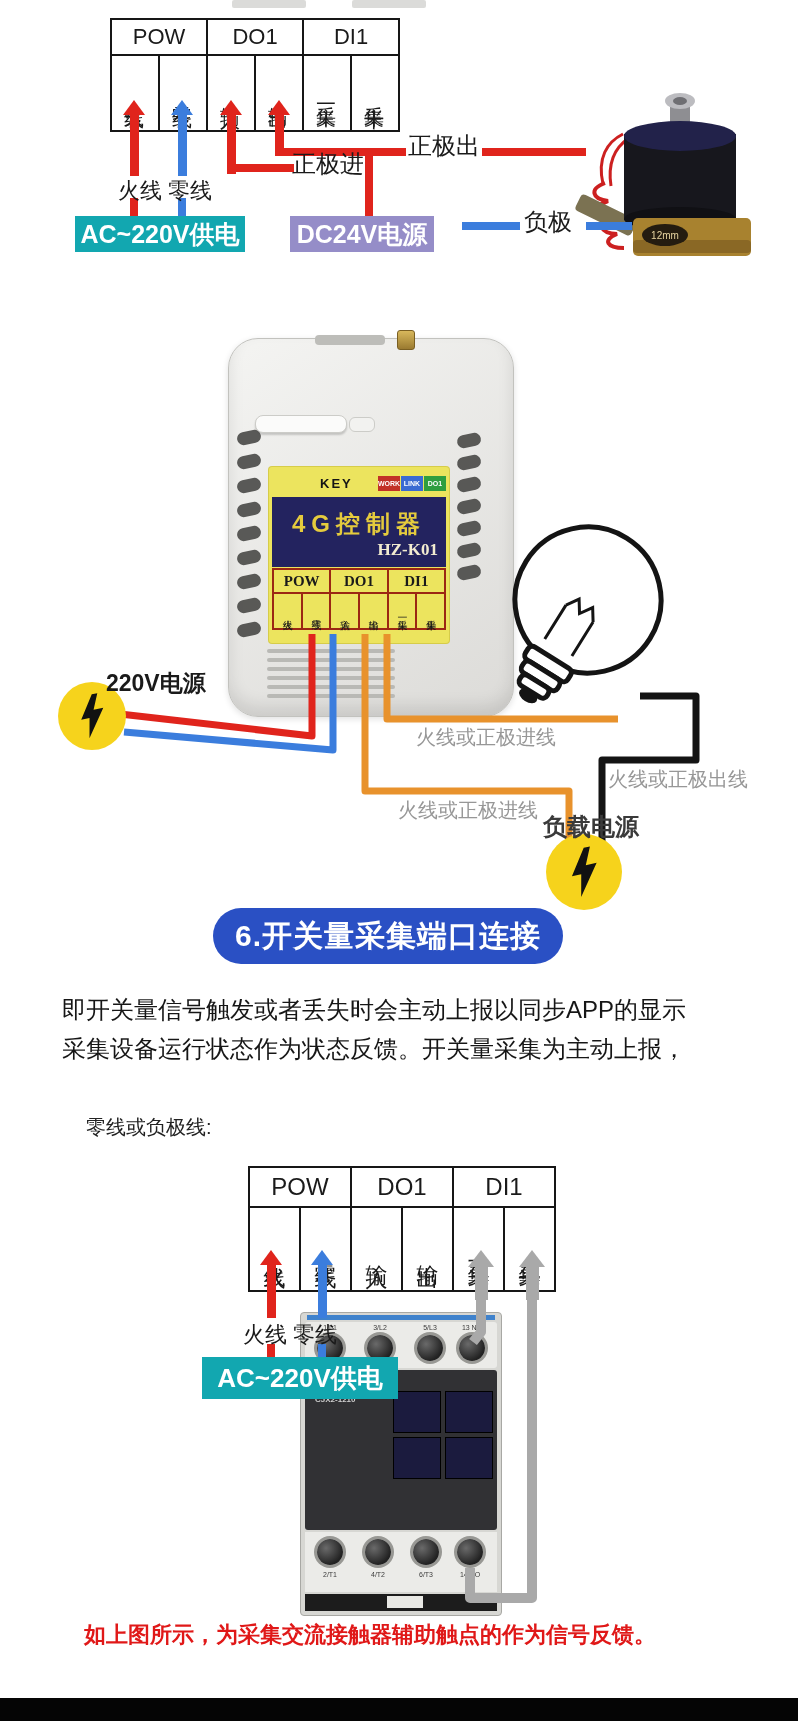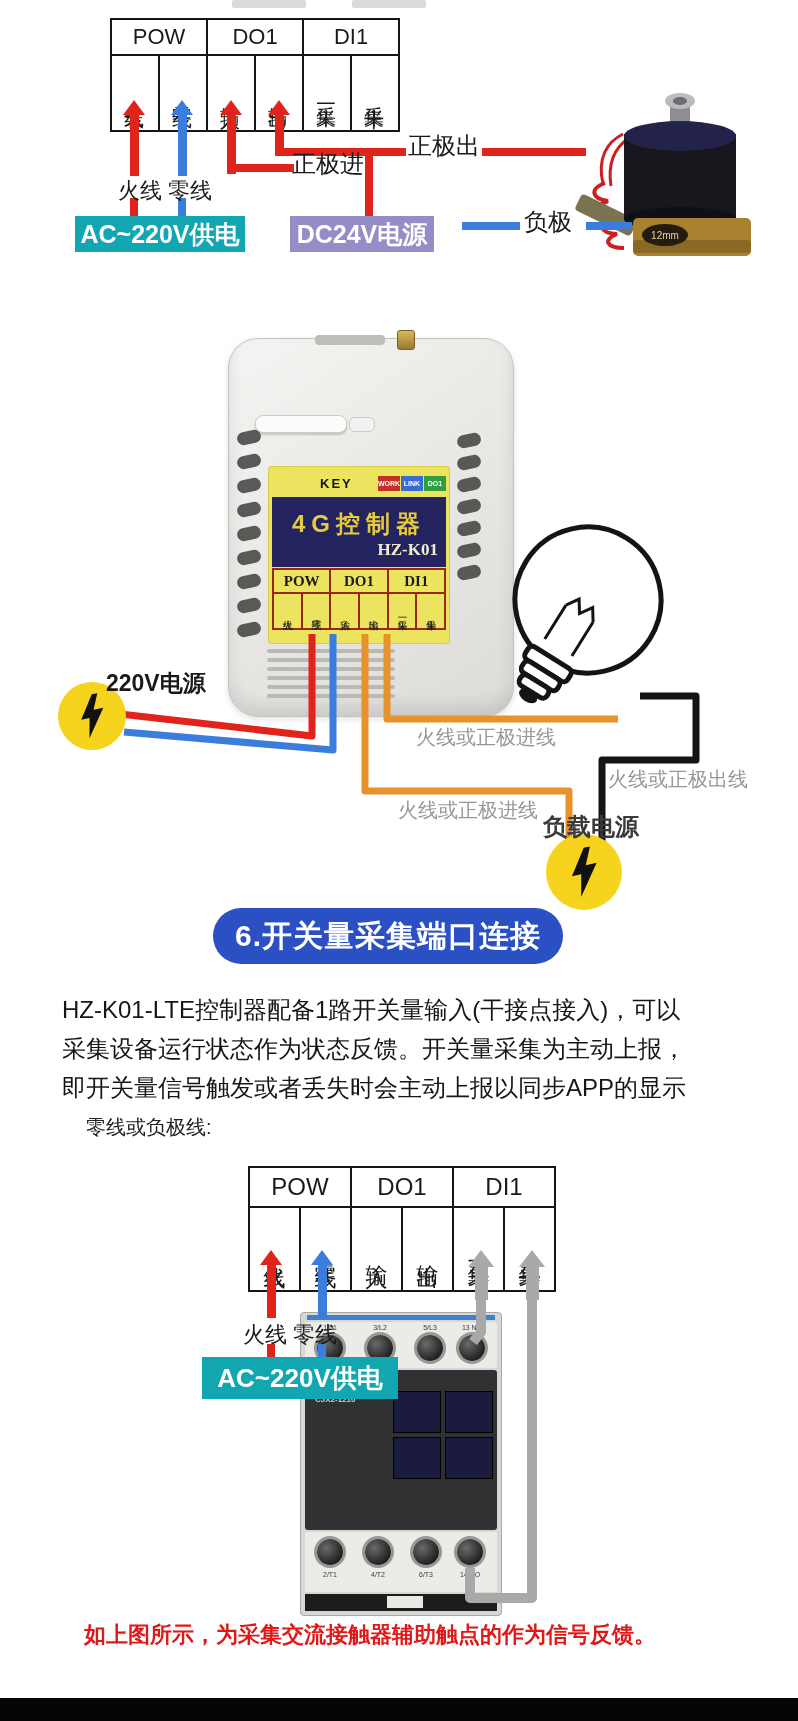--- a/index.html
+++ b/index.html
@@ -258,23 +258,22 @@
   <div class="lab" style="left:543px;top:811px;font-size:24px;font-weight:700;color:#3a3a3a;z-index:6;">负载电源</div>
   <div class="bolt" style="left:546px;top:834px;width:76px;height:76px;">
     <svg width="38" height="52" viewBox="0 0 24 32" style="transform:rotate(-12deg);">
       <path d="M15 1 L4 17 h6 L7 31 L21 12 h-7 L19 1 Z" fill="#111"></path>
     </svg>
   </div>
 
   <div class="banner" style="left:213px;top:908px;width:350px;height:56px;line-height:56px;font-size:30px;border-radius:28px;">6.开关量采集端口连接</div>
 
   <div class="para">
-    <div>HZ-K01-LTE控制器配备1路开关量输入(干接点接入)，可以</div>
+    <div>即开关量信号触发或者丢失时会主动上报以同步APP的显示</div>
     <div>采集设备运行状态作为状态反馈。开关量采集为主动上报，</div>
-    <div>即开关量信号触发或者丢失时会主动上报以同步APP的显示</div>
   </div>
   <div class="lab" style="left:86px;top:1114px;font-size:20px;color:#222;">零线或负极线:</div>
 
   <div class="term-table t2">
     <div class="tt-head">
       <div class="tt-hcell">POW</div>
       <div class="tt-hcell">DO1</div>
       <div class="tt-hcell">DI1</div>
     </div>
     <div class="tt-body">

